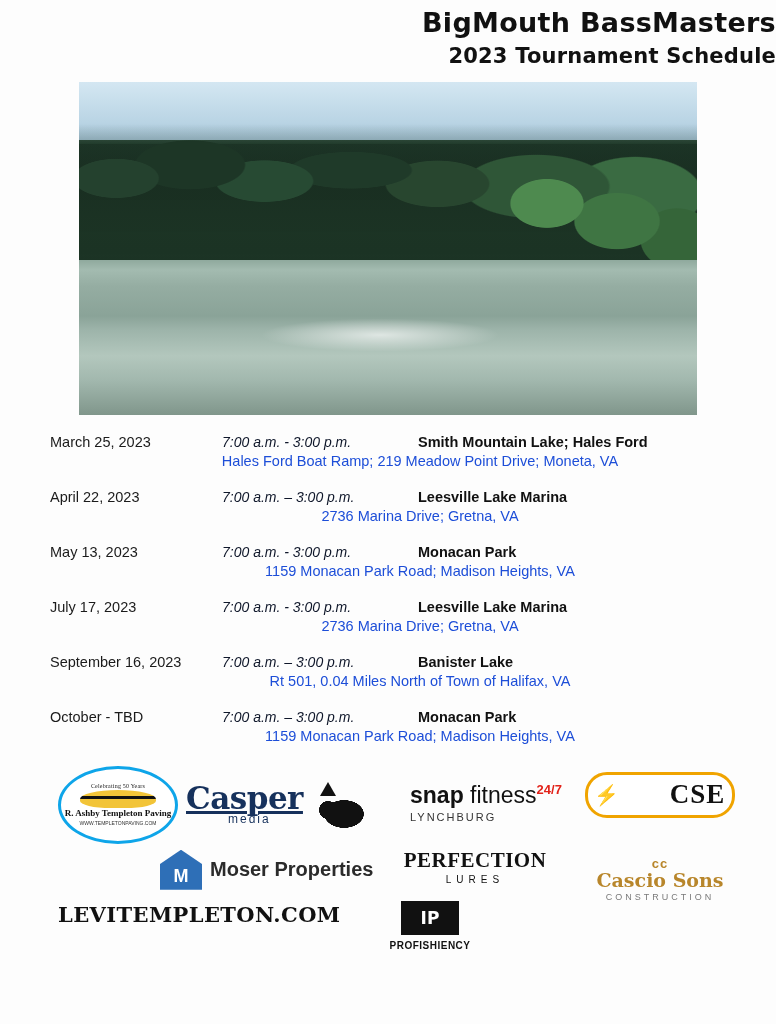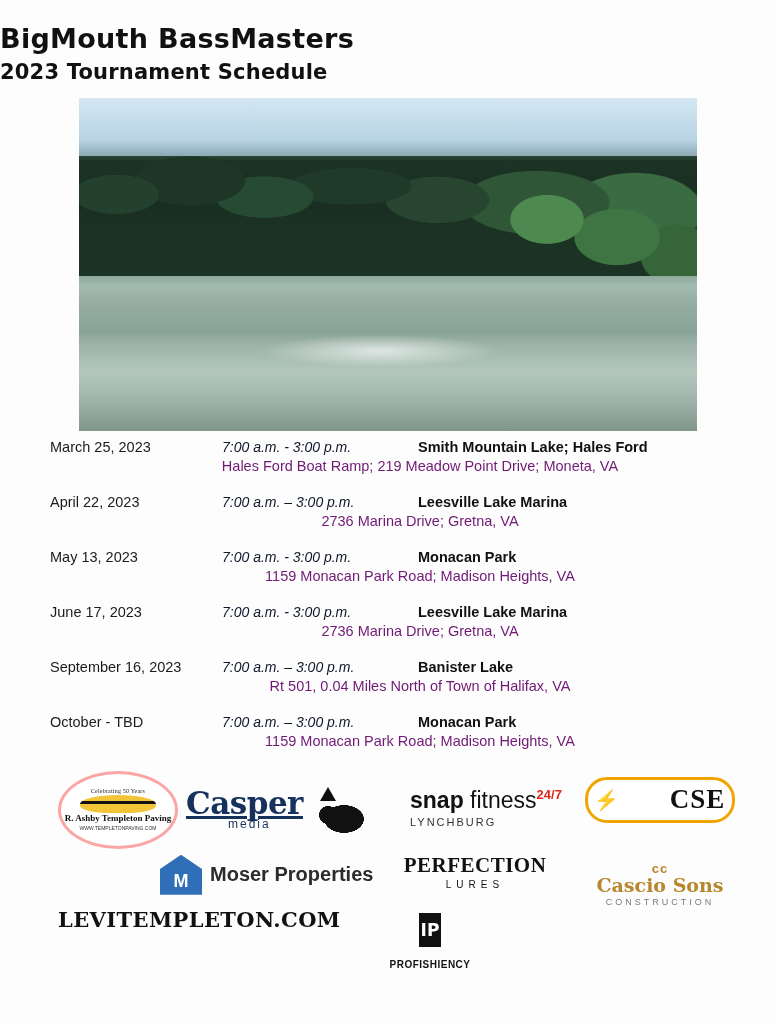--- a/index.html
+++ b/index.html
@@ -17,22 +17,22 @@
   }
   .page {
     width: 776px;
     height: 1024px;
     position: relative;
     background: #fdfdfd;
   }
 
   
   .header {
-    text-align: left;
-    padding-top: 24px;
+    text-align: right;
+    padding-top: 8px;
   }
   .title-main {
     font-family: "DejaVu Sans", sans-serif;
     font-size: 27px;
     font-weight: 700;
     letter-spacing: 0.3px;
     color: #111;
     line-height: 1.1;
   }
   .title-sub {
@@ -105,21 +105,21 @@
         #9db4aa 70px, #b3c7bd 96px,
         #a2b8ae 120px, #80968b 155px);
   }
   .photo .glare {
     position:absolute; left: 22%; top: 230px; width: 330px; height: 46px;
     background: radial-gradient(ellipse 165px 23px at 50% 50%, rgba(255,255,255,0.65), rgba(255,255,255,0) 72%);
   }
 
   
   .schedule {
-    margin: 8px 0 0 0;
+    margin: 19px 0 0 0;
     padding: 0 46px 0 50px;
   }
   .event { margin-bottom: 20px; }
   .event-line1 {
     display: flex;
     align-items: baseline;
   }
   .ev-date {
     width: 172px;
     flex: 0 0 172px;
@@ -136,37 +136,37 @@
   .ev-venue {
     font-size: 14.5px;
     font-weight: 700;
     color: #111;
   }
   .event-line2 {
     text-align: center;
     font-size: 14.5px;
     margin-top: 3px;
     padding-left: 60px;
-    color: #701a75;
+    color: #1d4ed8;
   }
 
   
   .sponsors {
     position: relative;
     height: 205px;
     margin-top: 2px;
   }
   .sp { position: absolute; }
 
   
   .templeton {
     left: 58px; top: 2px; width: 120px; height: 78px;
     border-radius: 50%;
     background: #ffffff;
-    border: 3px solid #fca5a5;
+    border: 3px solid #0ea5e9;
     box-sizing: border-box;
     overflow: hidden;
     display: flex; flex-direction: column; align-items: center; justify-content: center;
   }
   .templeton .tl-top {
     font-size: 6px; color: #1a1a1a; letter-spacing: .2px; text-align:center;
     font-family: "Liberation Serif", serif;
   }
   .templeton .tl-swoosh {
     width: 76px; height: 18px;
@@ -238,21 +238,21 @@
   .cascio .cc-sub { font-size: 9px; letter-spacing: 3px; color:#7a7a7a; margin-top:1px;}
 
   
   .levi { left: 58px; top: 138px; width: 250px; text-align:center; }
   .levi .lv-main { font-family:"DejaVu Serif", serif; font-weight:700; font-size: 21px; color:#111; letter-spacing:.4px;}
   .levi .lv-sub { font-family:"DejaVu Serif", serif; font-size: 11px; color:#111; letter-spacing:1px; margin-top:2px;}
 
   
   .profish { left: 370px; top: 132px; width: 120px; text-align:center; }
   .profish .pr-mark {
-    width: 22px; height: 34px; margin: 12px auto; background:#111; color:#fff;
+    width: 58px; height: 34px; margin: 5px auto; background:#111; color:#fff;
     font-weight:700; font-size:17px; display:flex; align-items:center; justify-content:center;
     font-family:"DejaVu Sans", sans-serif;
   }
   .profish .pr-txt { font-size: 10px; font-weight:700; letter-spacing:.5px; color:#111; margin-top:4px; }
 </style>
 </head>
 <body>
 
 <div class="page">
 
@@ -295,21 +295,21 @@
       <div class="event-line1">
         <div class="ev-date">May 13, 2023</div>
         <div class="ev-time">7:00 a.m. - 3:00 p.m.</div>
         <div class="ev-venue">Monacan Park</div>
       </div>
       <div class="event-line2">1159 Monacan Park Road; Madison Heights, VA</div>
     </div>
 
     <div class="event">
       <div class="event-line1">
-        <div class="ev-date">June 17, 2023</div>
+        <div class="ev-date">July 17, 2023</div>
         <div class="ev-time">7:00 a.m. - 3:00 p.m.</div>
         <div class="ev-venue">Leesville Lake Marina</div>
       </div>
       <div class="event-line2">2736 Marina Drive; Gretna, VA</div>
     </div>
 
     <div class="event">
       <div class="event-line1">
         <div class="ev-date">September 16, 2023</div>
         <div class="ev-time">7:00 a.m. – 3:00 p.m.</div>

